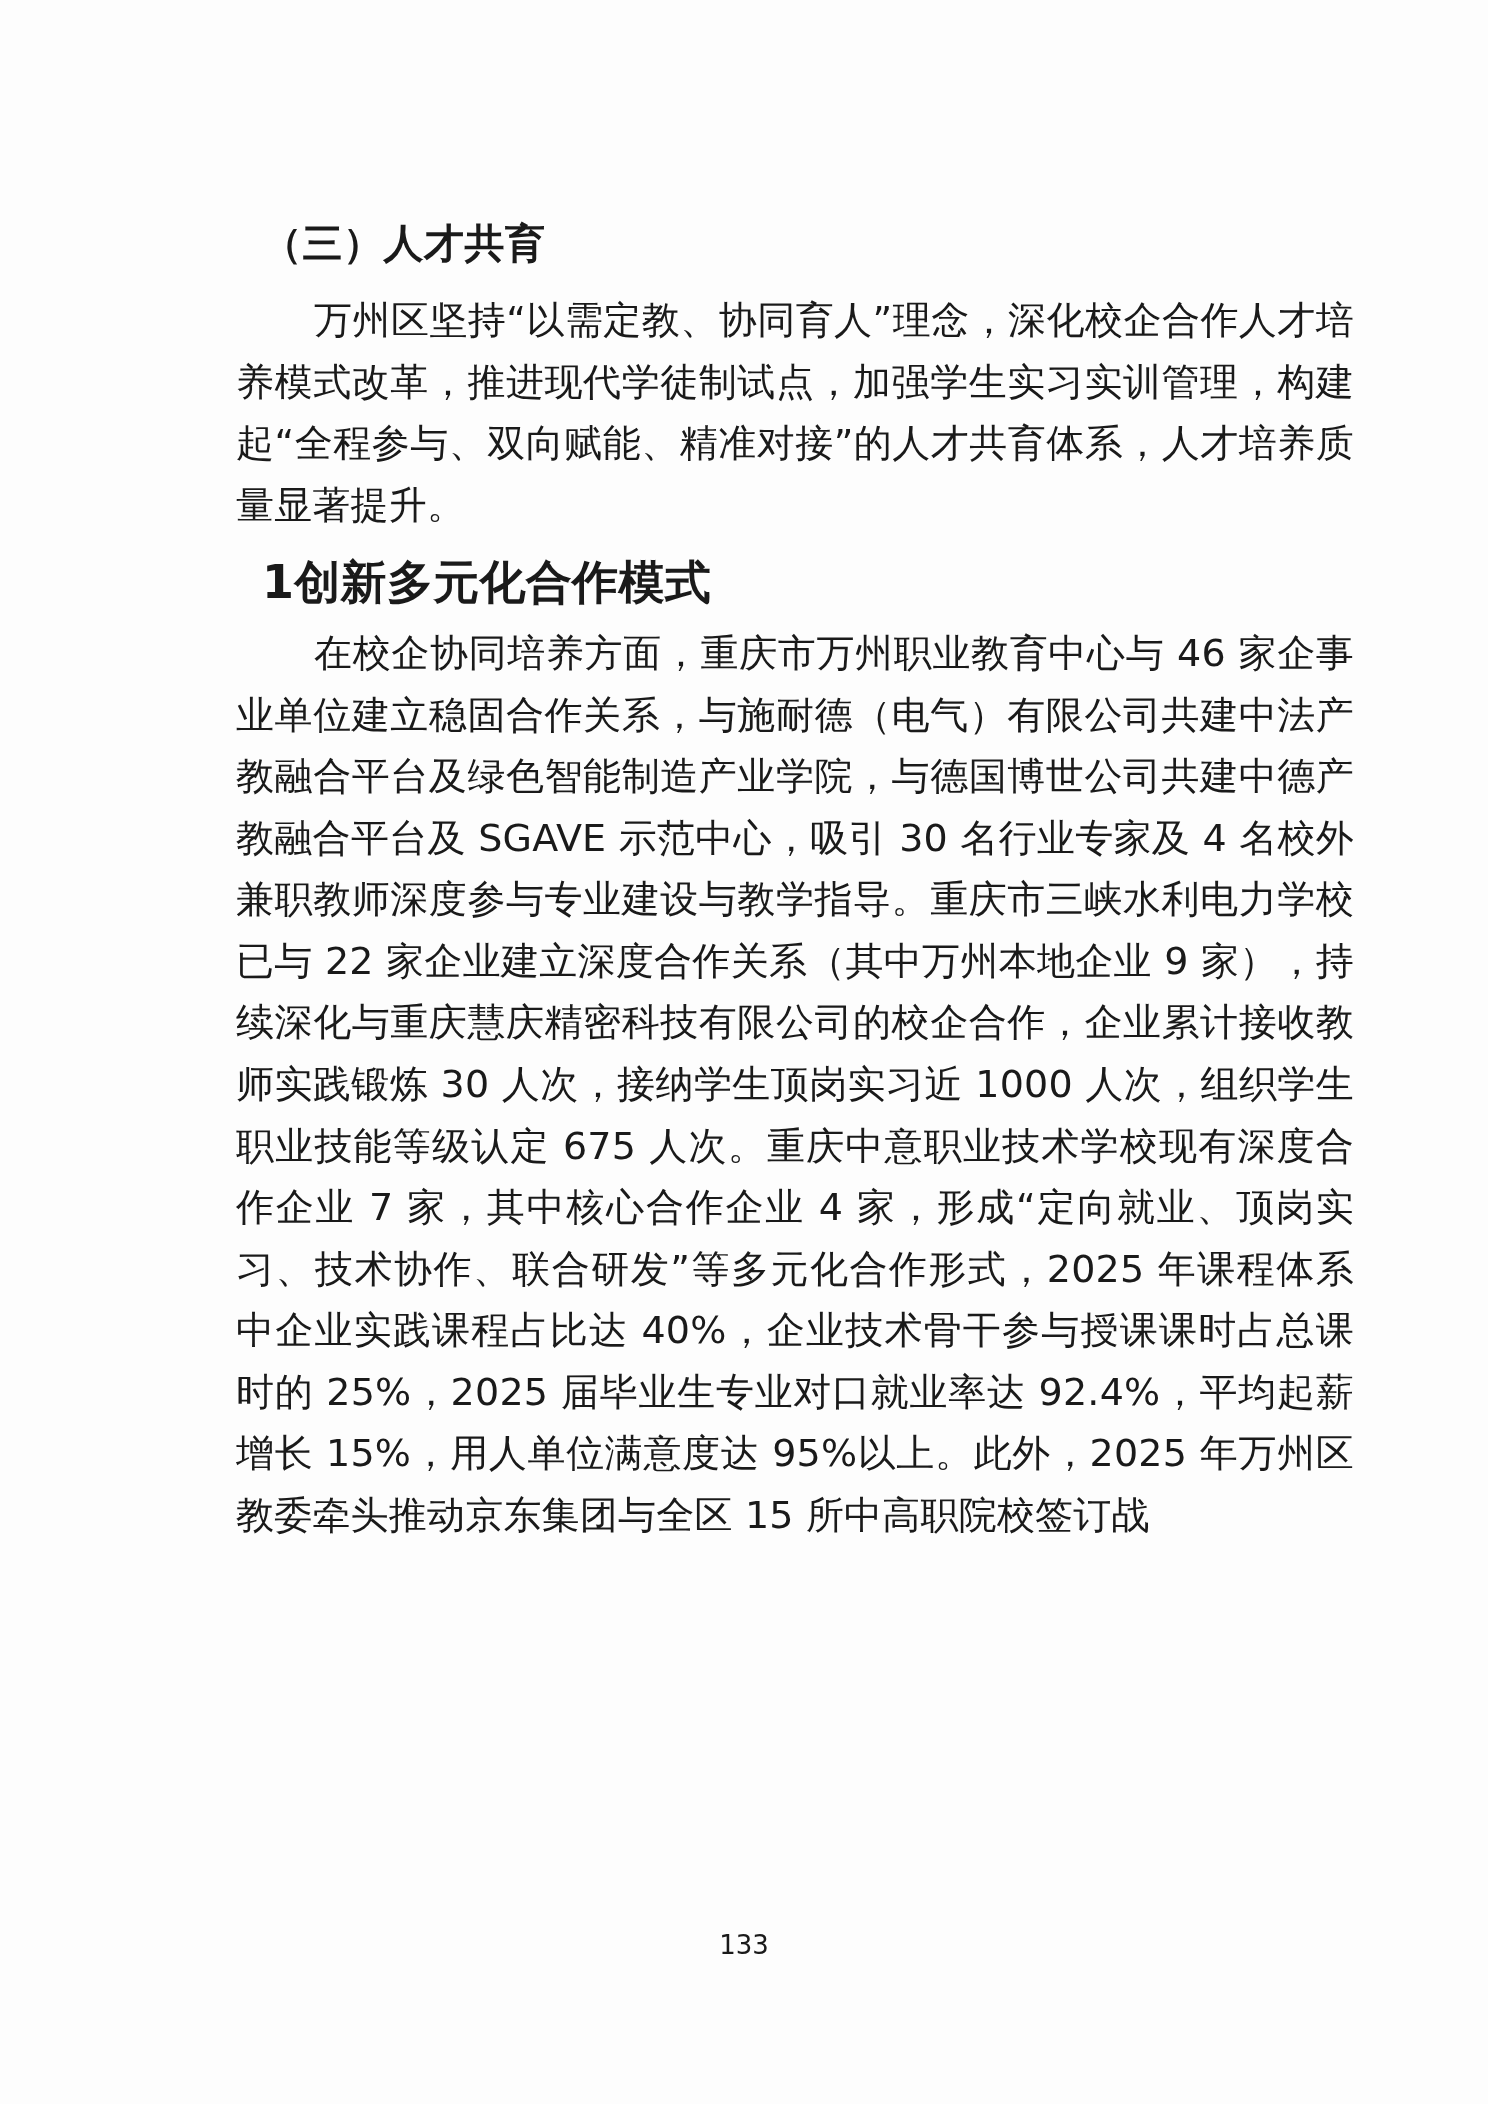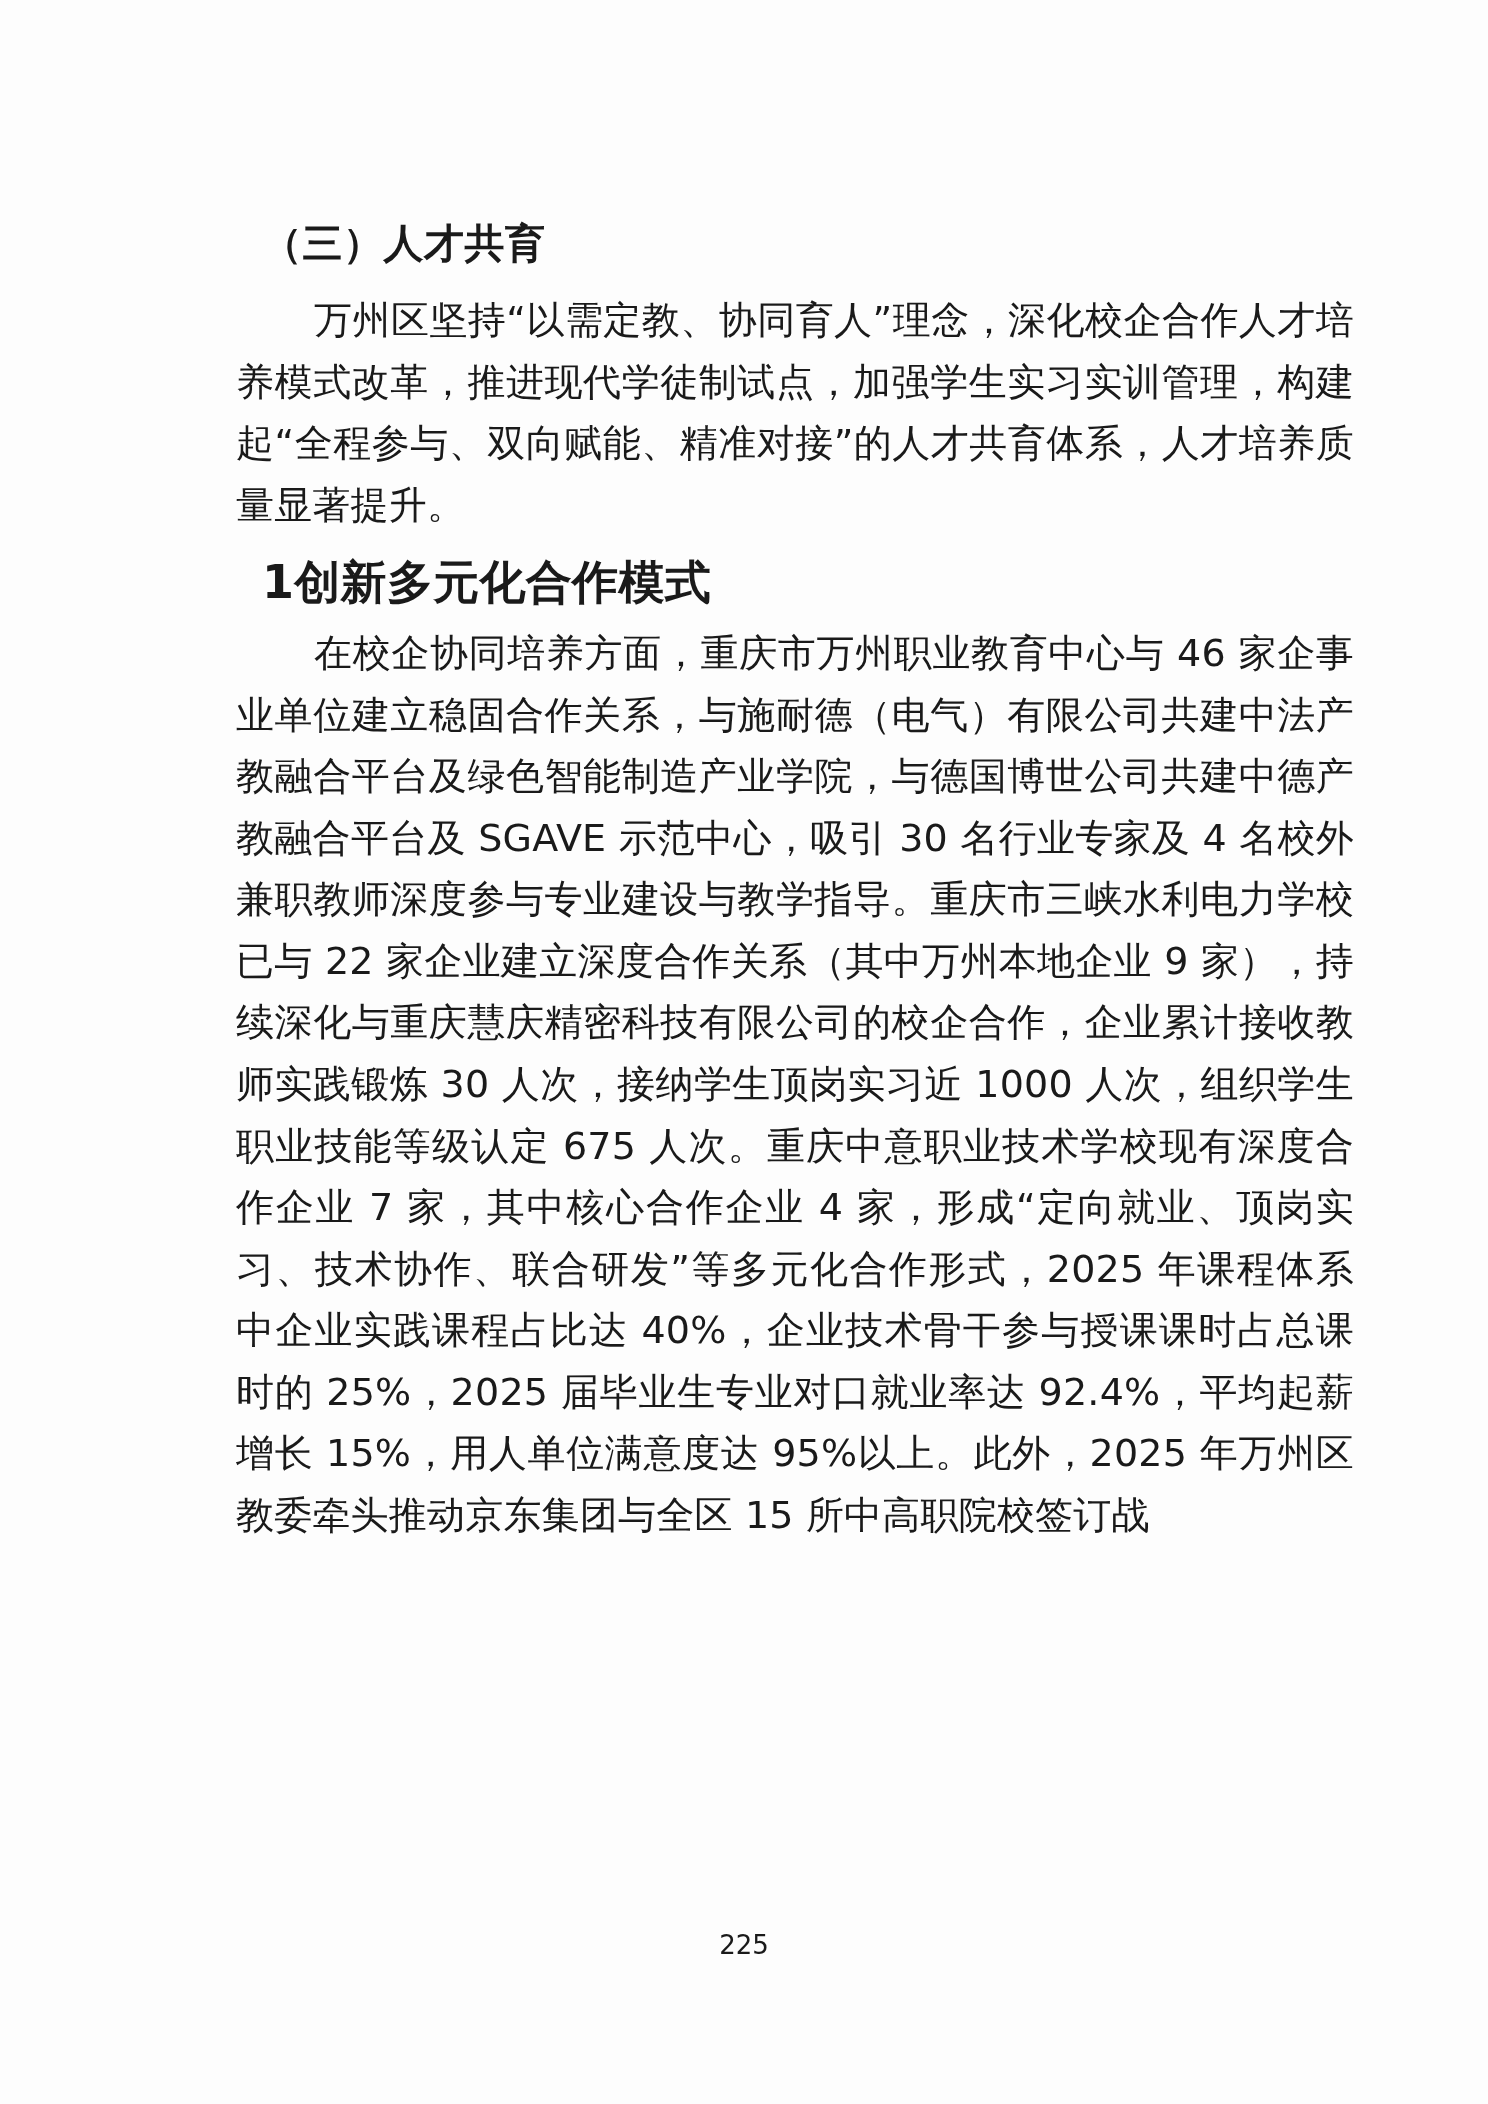--- a/index.html
+++ b/index.html
@@ -65,14 +65,14 @@
 </head>
 <body>
 
 <div class="page">
   <div class="content">
     <h2 class="heading-2">（三）人才共育</h2>
     <p class="body-text">万州区坚持“以需定教、协同育人”理念，深化校企合作人才培养模式改革，推进现代学徒制试点，加强学生实习实训管理，构建起“全程参与、双向赋能、精准对接”的人才共育体系，人才培养质量显著提升。</p>
     <h3 class="heading-3">1创新多元化合作模式</h3>
     <p class="body-text">在校企协同培养方面，重庆市万州职业教育中心与 46 家企事业单位建立稳固合作关系，与施耐德（电气）有限公司共建中法产教融合平台及绿色智能制造产业学院，与德国博世公司共建中德产教融合平台及 SGAVE 示范中心，吸引 30 名行业专家及 4 名校外兼职教师深度参与专业建设与教学指导。重庆市三峡水利电力学校已与 22 家企业建立深度合作关系（其中万州本地企业 9 家），持续深化与重庆慧庆精密科技有限公司的校企合作，企业累计接收教师实践锻炼 30 人次，接纳学生顶岗实习近 1000 人次，组织学生职业技能等级认定 675 人次。重庆中意职业技术学校现有深度合作企业 7 家，其中核心合作企业 4 家，形成“定向就业、顶岗实习、技术协作、联合研发”等多元化合作形式，2025 年课程体系中企业实践课程占比达 40%，企业技术骨干参与授课课时占总课时的 25%，2025 届毕业生专业对口就业率达 92.4%，平均起薪增长 15%，用人单位满意度达 95%以上。此外，2025 年万州区教委牵头推动京东集团与全区 15 所中高职院校签订战</p>
   </div>
-  <div class="page-number">225</div>
+  <div class="page-number">133</div>
 </div>
 
 </body></html>

